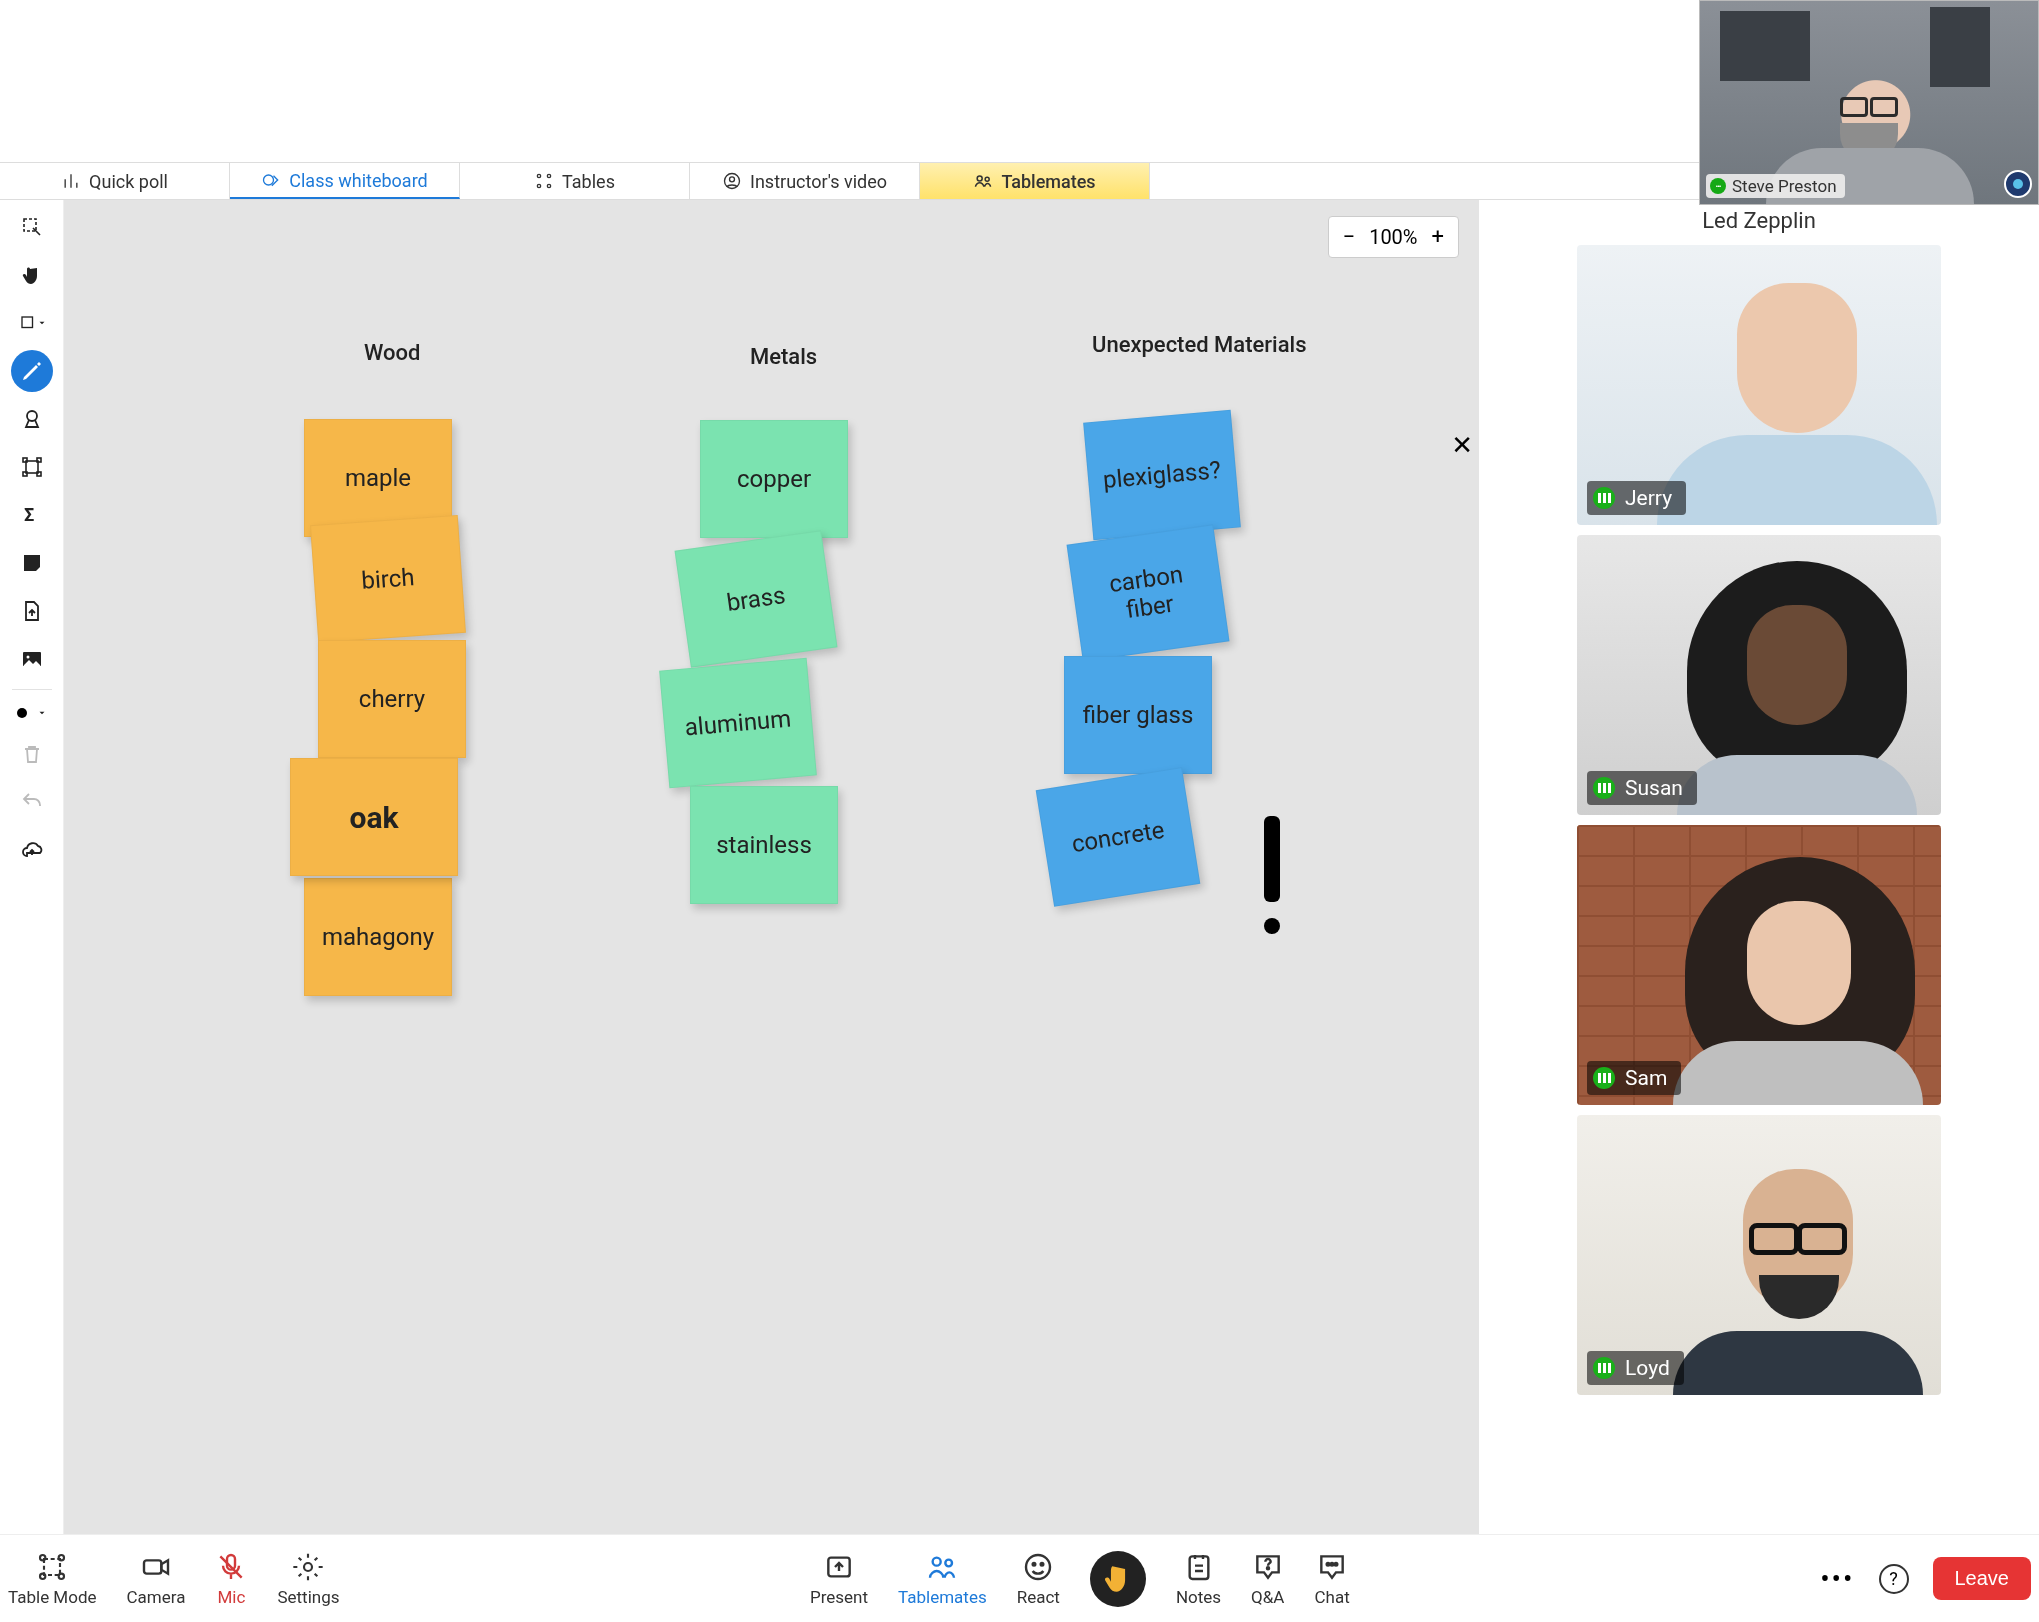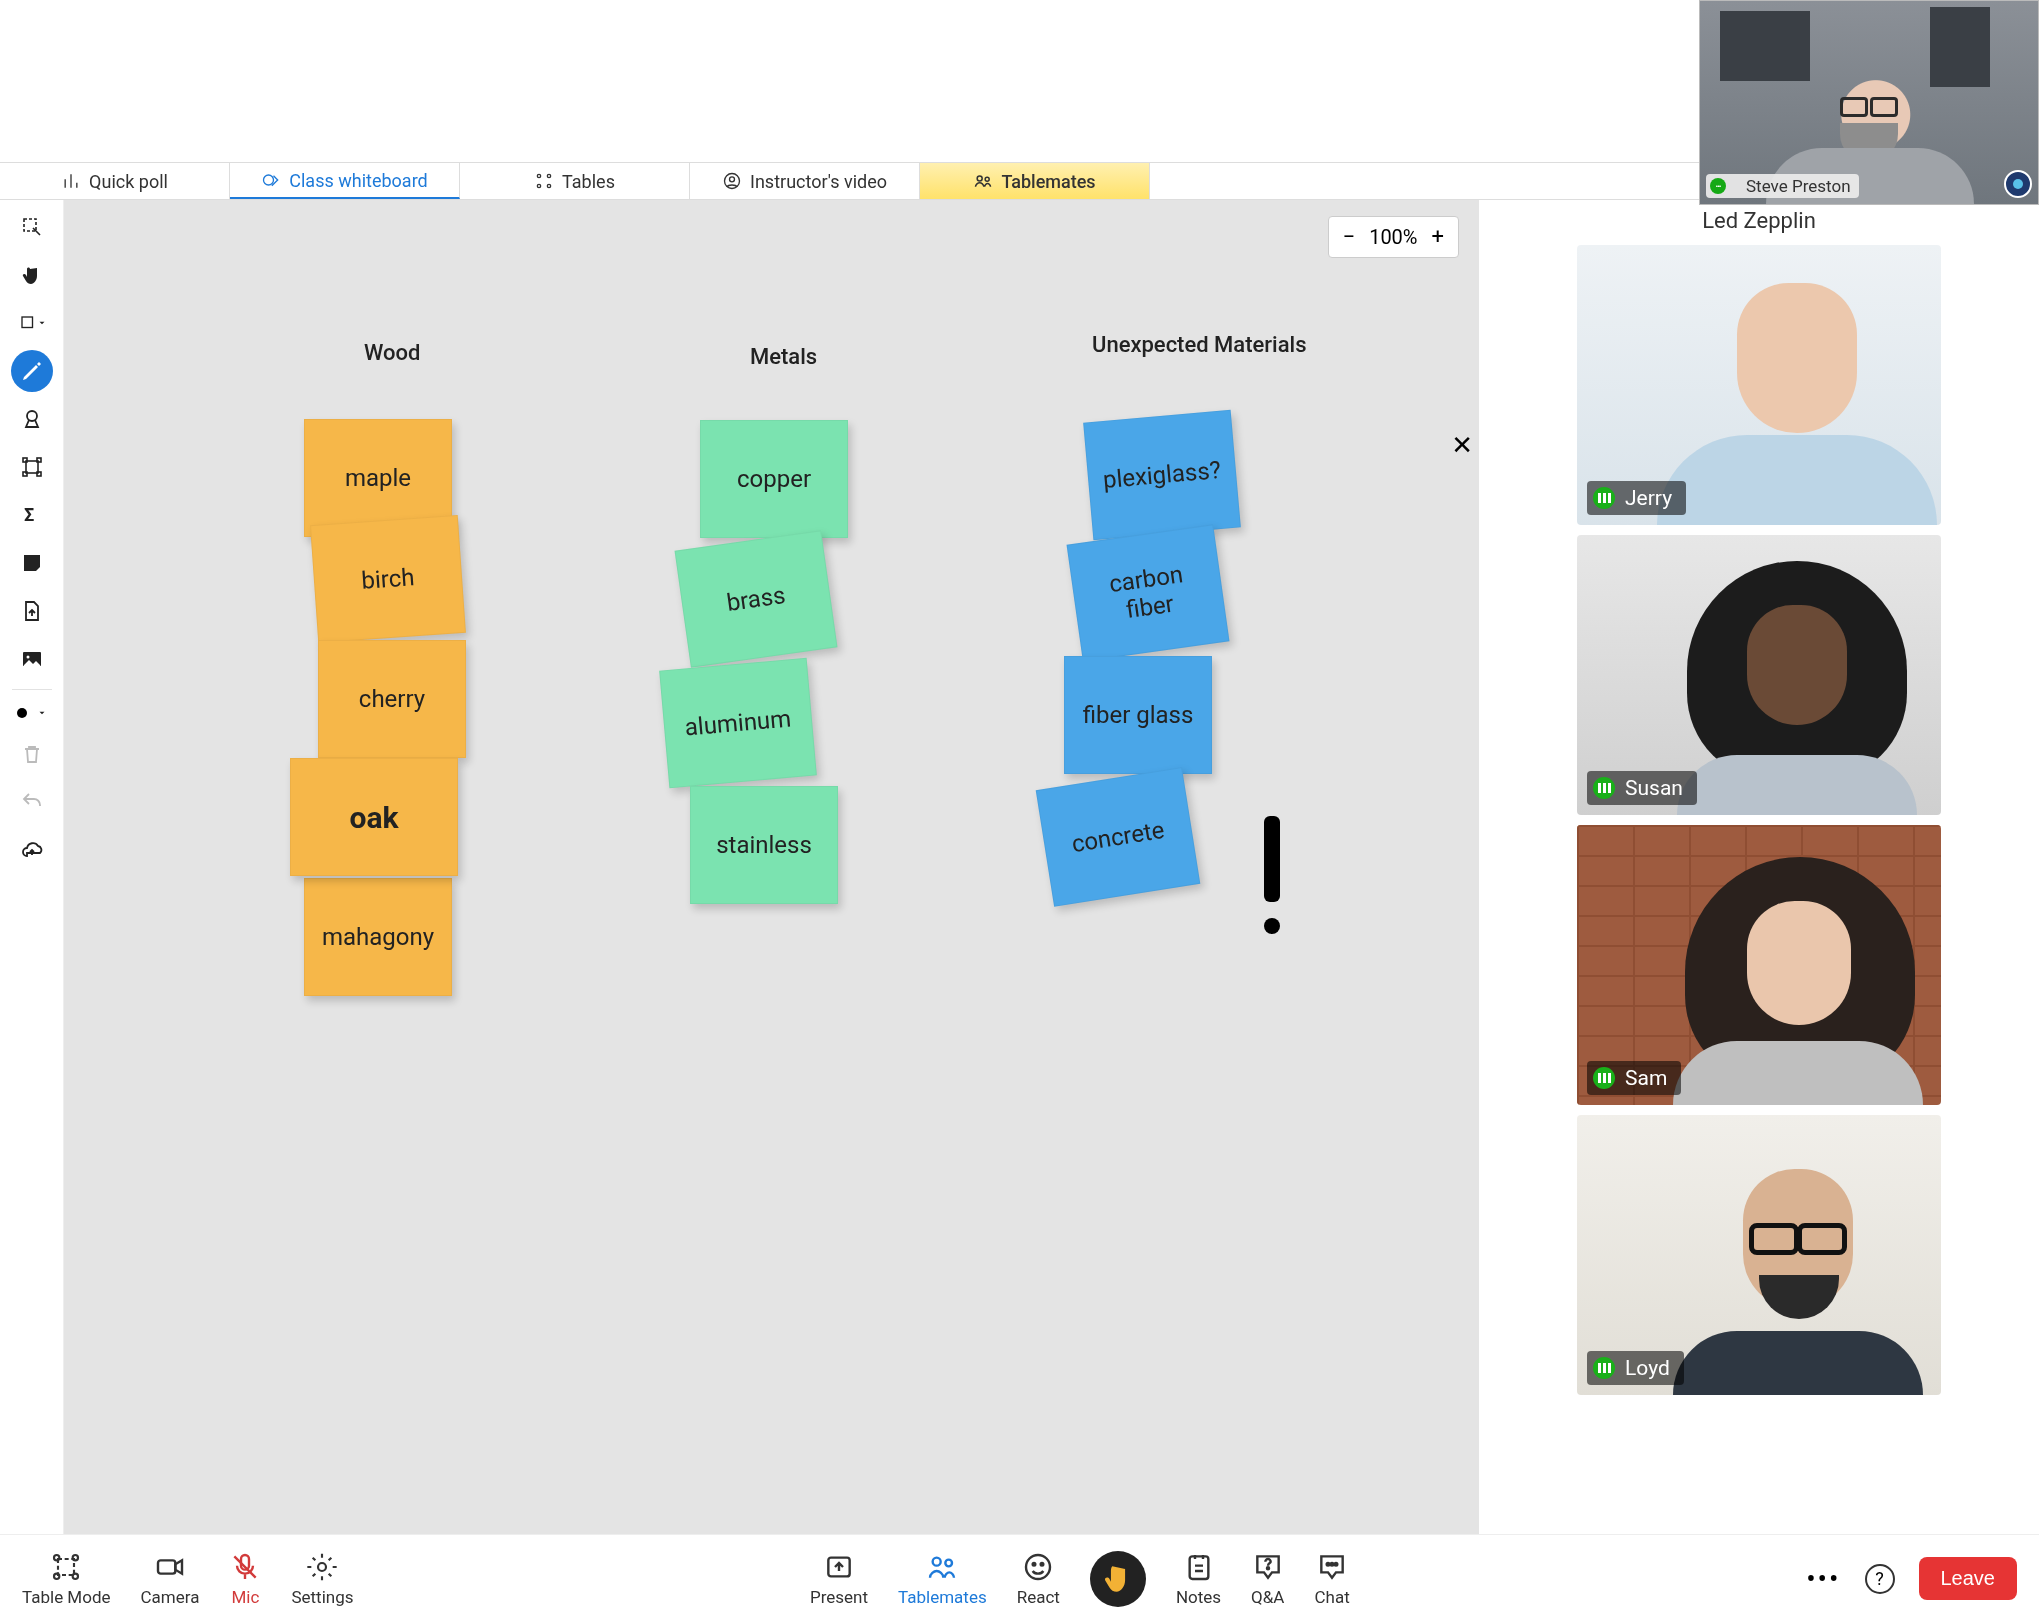--- a/index.html
+++ b/index.html
@@ -28,21 +28,21 @@
   }
   .instructor-video .glasses::before{ left:0; }
   .instructor-video .glasses::after{ right:0; }
   .instructor-video .beard{
     position:absolute; top:122px; left:140px; width:58px; height:40px; background:#8d8d8d; border-radius:0 0 40px 40px;
   }
   .instructor-video .shirt{
     position:absolute; bottom:0; left:66px; width:208px; height:56px; background:#9fa3a8; border-radius:70px 70px 0 0;
   }
   .instructor-label {
-    position: absolute; bottom: 6px; left: 6px; display:flex; align-items:center; gap:20px;
+    position: absolute; bottom: 6px; left: 6px; display:flex; align-items:center; gap:6px;
     background: rgba(235,235,235,.92); border-radius: 4px; padding: 2px 8px 2px 4px;
     font-size: 17px; color:#333;
   }
   .mic-dot { width:16px; height:16px; border-radius:50%; background:#15a915; display:inline-flex; align-items:center; justify-content:center;}
   .mic-dot::before{content:"•••"; color:#fff; font-size:8px; letter-spacing:-1px;}
   .instructor-video .corner-badge{
     position:absolute; bottom:6px; right:6px; width:28px; height:28px; border-radius:50%;
     background:#1f3a6e; border:2px solid #fff; display:flex; align-items:center; justify-content:center;
   }
   .instructor-video .corner-badge::before{
@@ -149,21 +149,21 @@
   .p-loyd .p-face{top:54px; left:166px; width:110px; height:140px; background:#d9b292; border-radius:58px 58px 62px 62px;}
   .p-loyd .p-glasses{position:absolute; top:108px; left:172px; width:98px; height:22px;}
   .p-loyd .p-glasses::before,.p-loyd .p-glasses::after{content:"";position:absolute;top:0;width:40px;height:22px;border:5px solid #111;border-radius:8px;}
   .p-loyd .p-glasses::before{left:0;} .p-loyd .p-glasses::after{right:0;}
   .p-loyd .p-beard{position:absolute; top:160px; left:182px; width:80px; height:44px; background:#2a2a2a; border-radius:0 0 44px 44px;}
   .p-loyd .p-body{bottom:0; left:96px; width:250px; height:64px; background:#2e3742;}
 
   
   .bottom-bar{
     position:absolute; left:0; right:0; bottom:0; height:88px; background:#fff;
-    display:flex; align-items:center; justify-content:space-between; padding:0 22px;
+    display:flex; align-items:center; justify-content:space-between; padding:0 8px;
     border-top:1px solid #eee; z-index:30;
   }
   .bb-group{ display:flex; align-items:flex-end; gap:30px; }
   .bb-item{ display:flex; flex-direction:column; align-items:center; gap:4px; cursor:pointer; color:#333; font-size:17px;}
   .bb-item svg{ width:32px; height:32px; }
   .bb-item.active{ color:#1e7ad9; }
   .bb-item.red{ color:#d23b3b; }
   .hand-btn{
     width:56px; height:56px; border-radius:50%; background:#222; display:flex; align-items:center; justify-content:center;
   }

